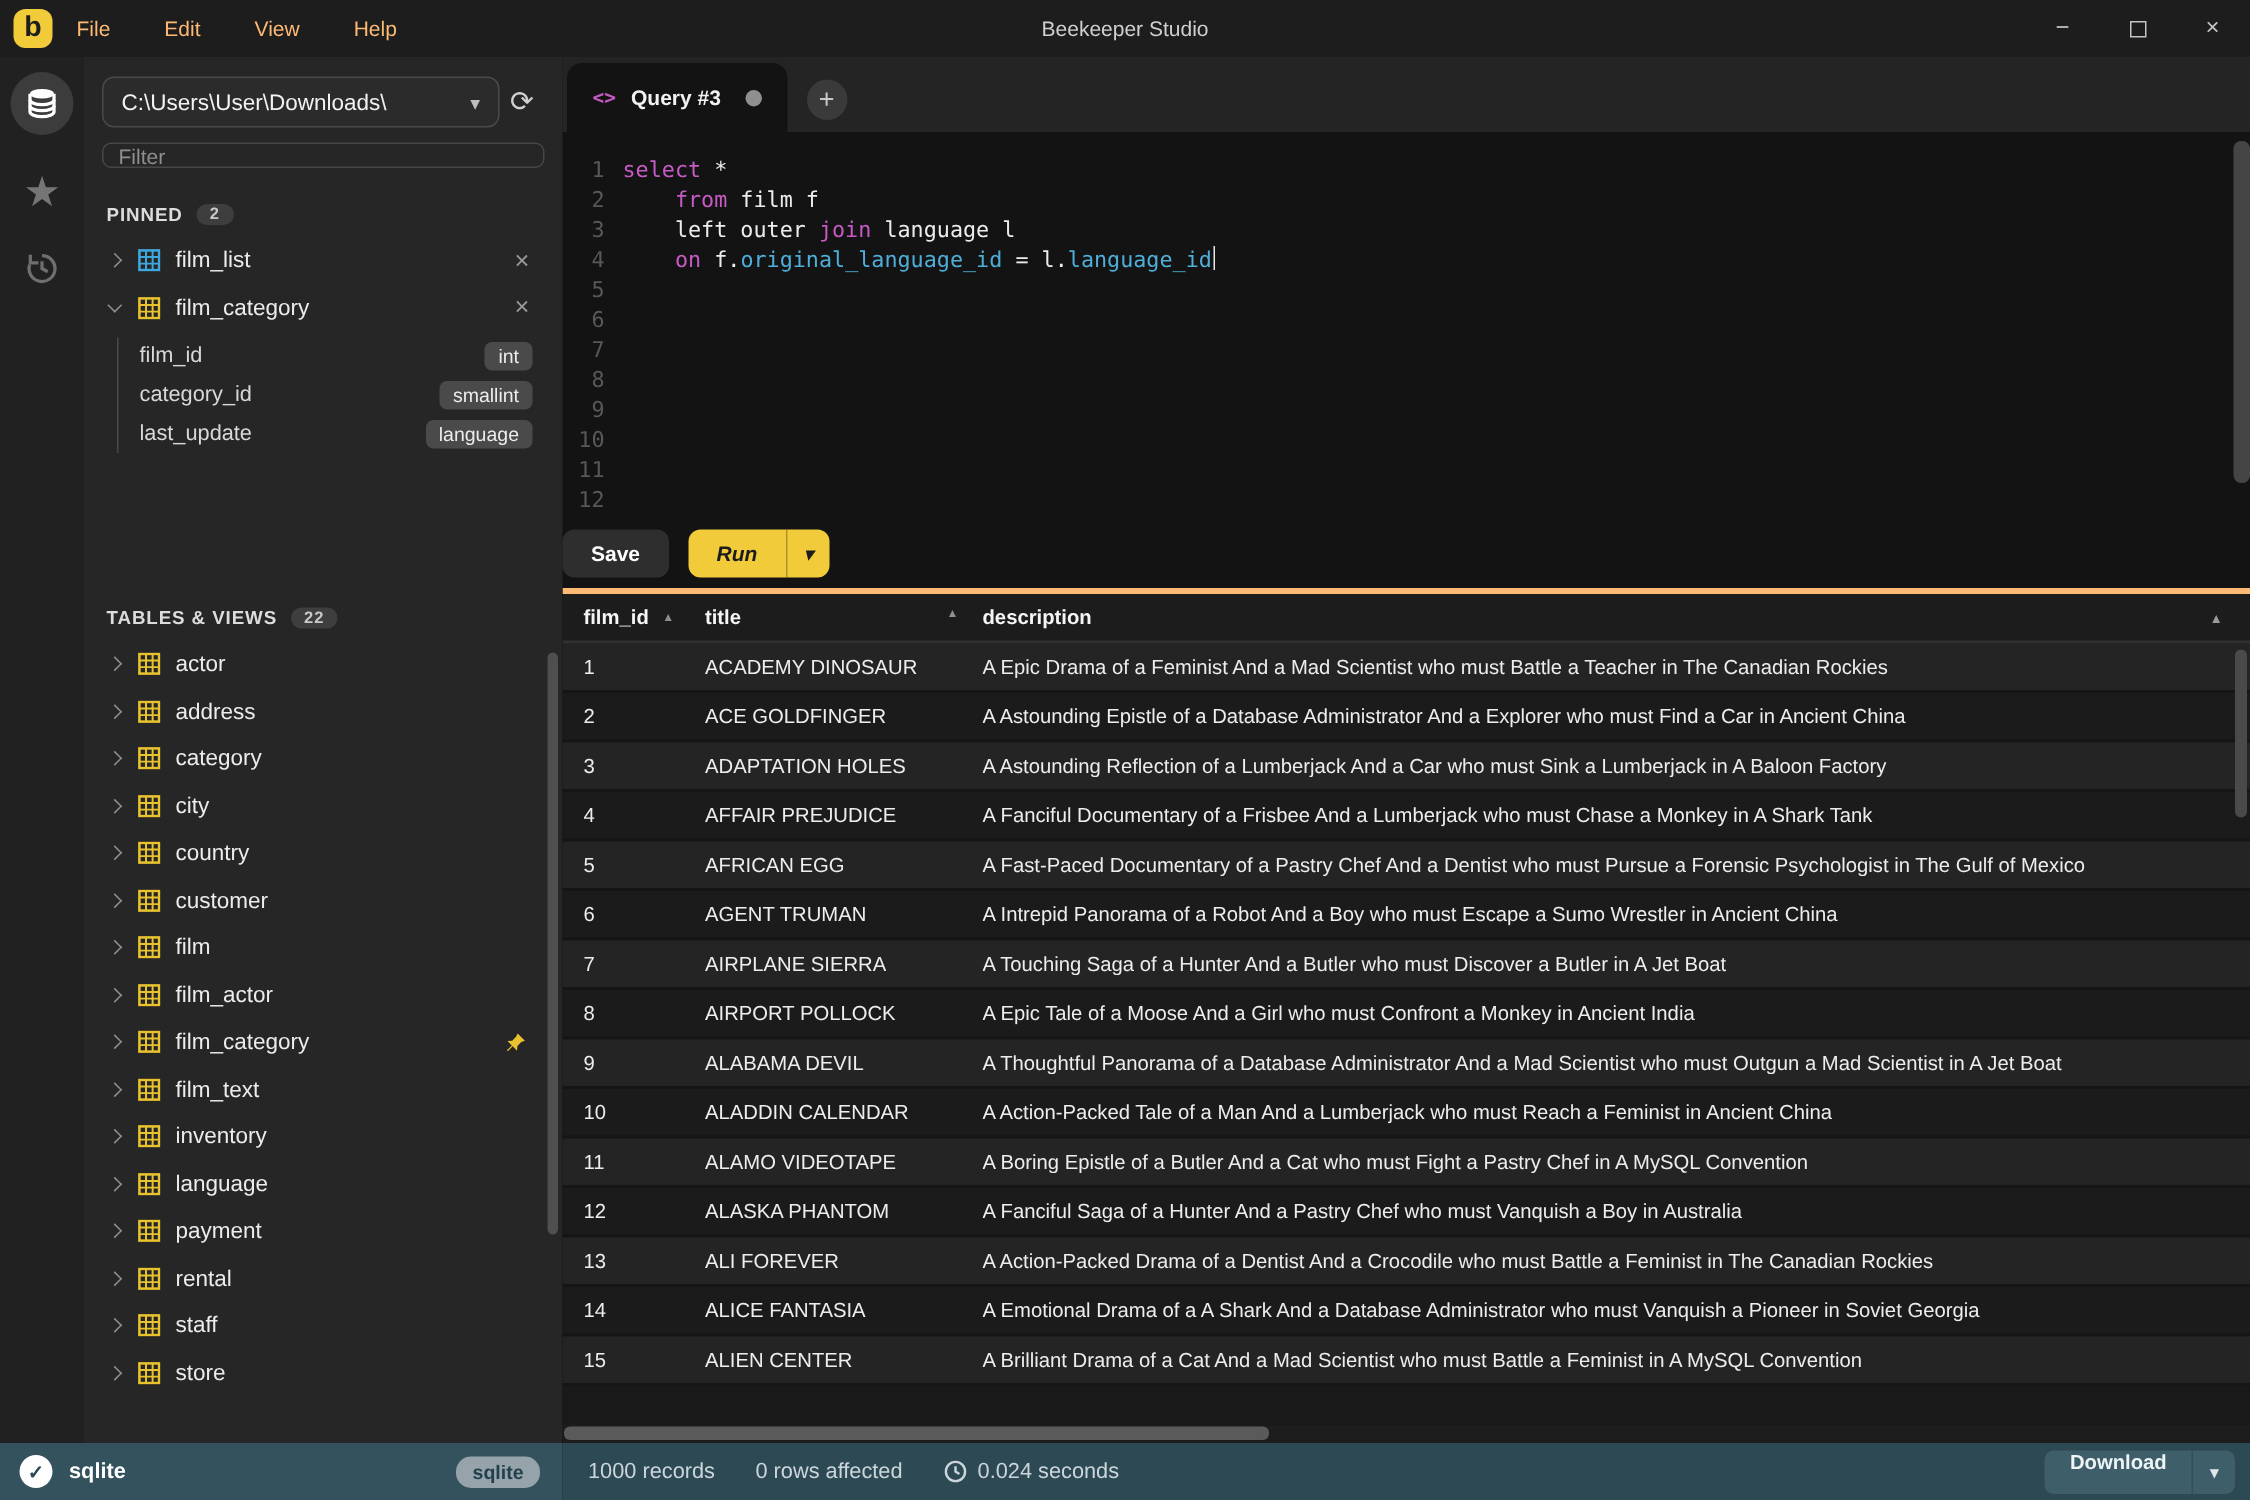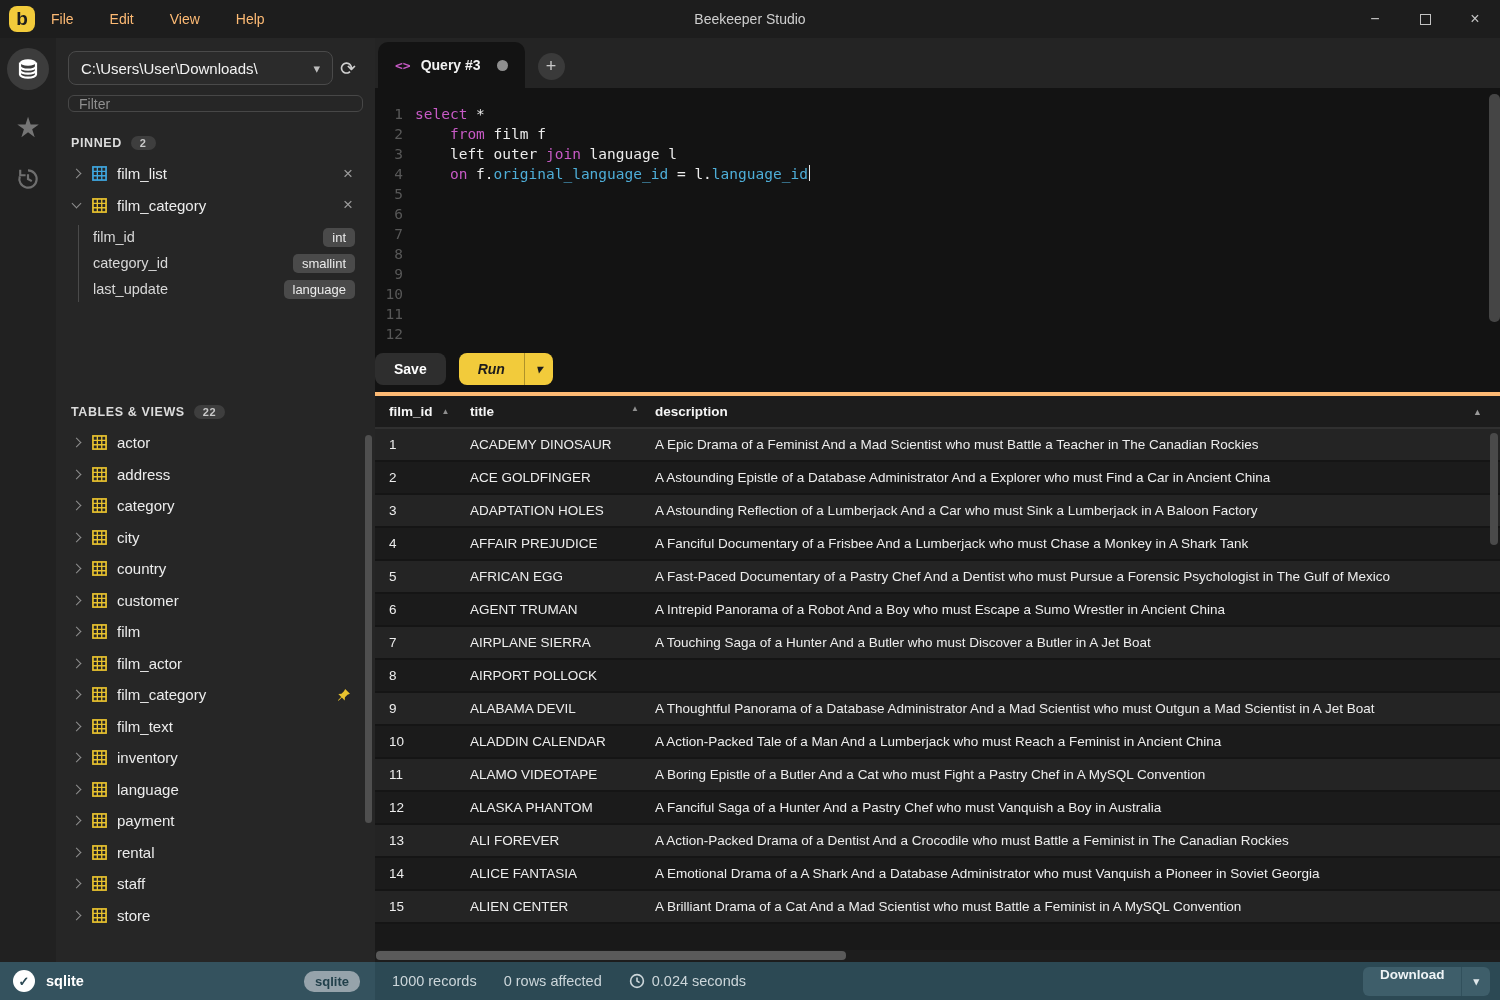--- a/index.html
+++ b/index.html
@@ -520,20 +520,21 @@
             <span class="cell-desc">A Intrepid Panorama of a Robot And a Boy who must Escape a Sumo Wrestler in Ancient China</span>
           </div>
           <div class="res-row alt-light">
             <span class="cell-id">7</span>
             <span class="cell-title">AIRPLANE SIERRA</span>
             <span class="cell-desc">A Touching Saga of a Hunter And a Butler who must Discover a Butler in A Jet Boat</span>
           </div>
           <div class="res-row alt-dark">
             <span class="cell-id">8</span>
             <span class="cell-title">AIRPORT POLLOCK</span>
+            <span class="cell-desc">A Epic Tale of a Moose And a Girl who must Confront a Monkey in Ancient India</span>
           </div>
           <div class="res-row alt-light">
             <span class="cell-id">9</span>
             <span class="cell-title">ALABAMA DEVIL</span>
             <span class="cell-desc">A Thoughtful Panorama of a Database Administrator And a Mad Scientist who must Outgun a Mad Scientist in A Jet Boat</span>
           </div>
           <div class="res-row alt-dark">
             <span class="cell-id">10</span>
             <span class="cell-title">ALADDIN CALENDAR</span>
             <span class="cell-desc">A Action-Packed Tale of a Man And a Lumberjack who must Reach a Feminist in Ancient China</span>

